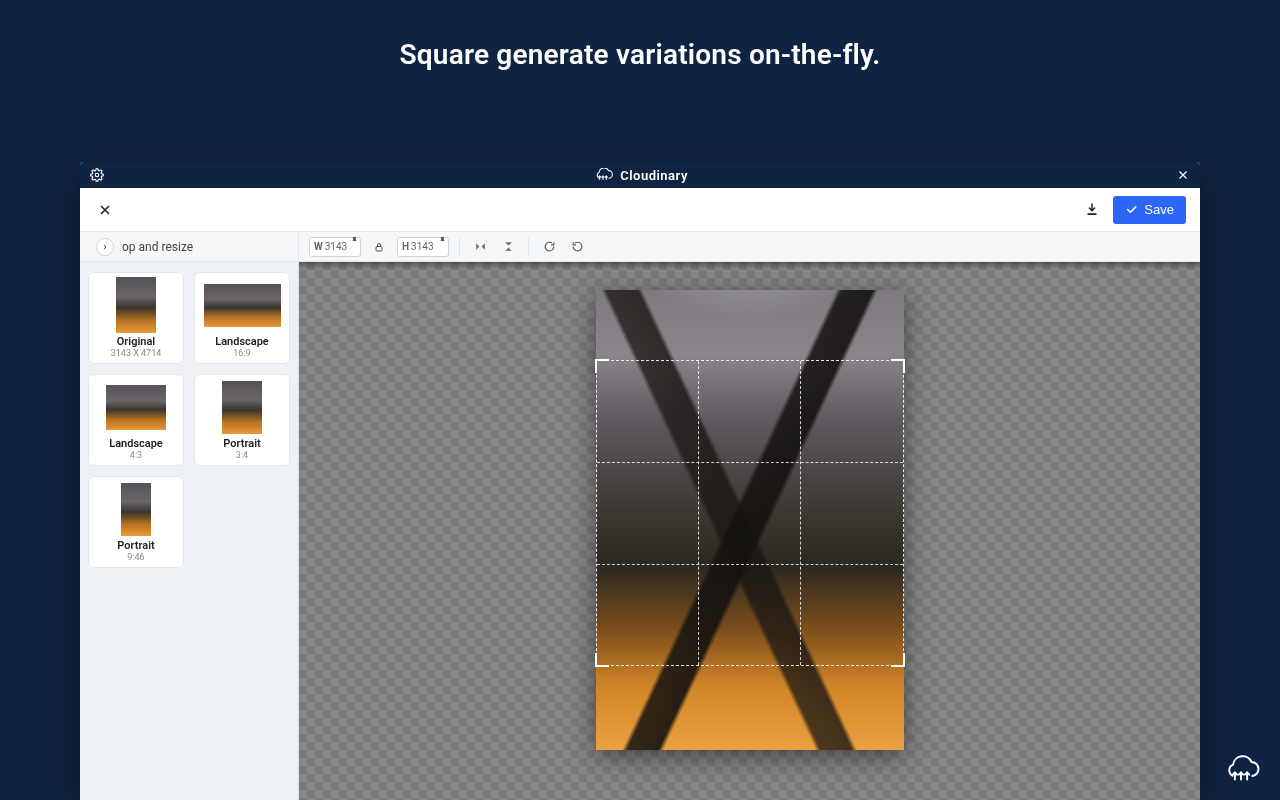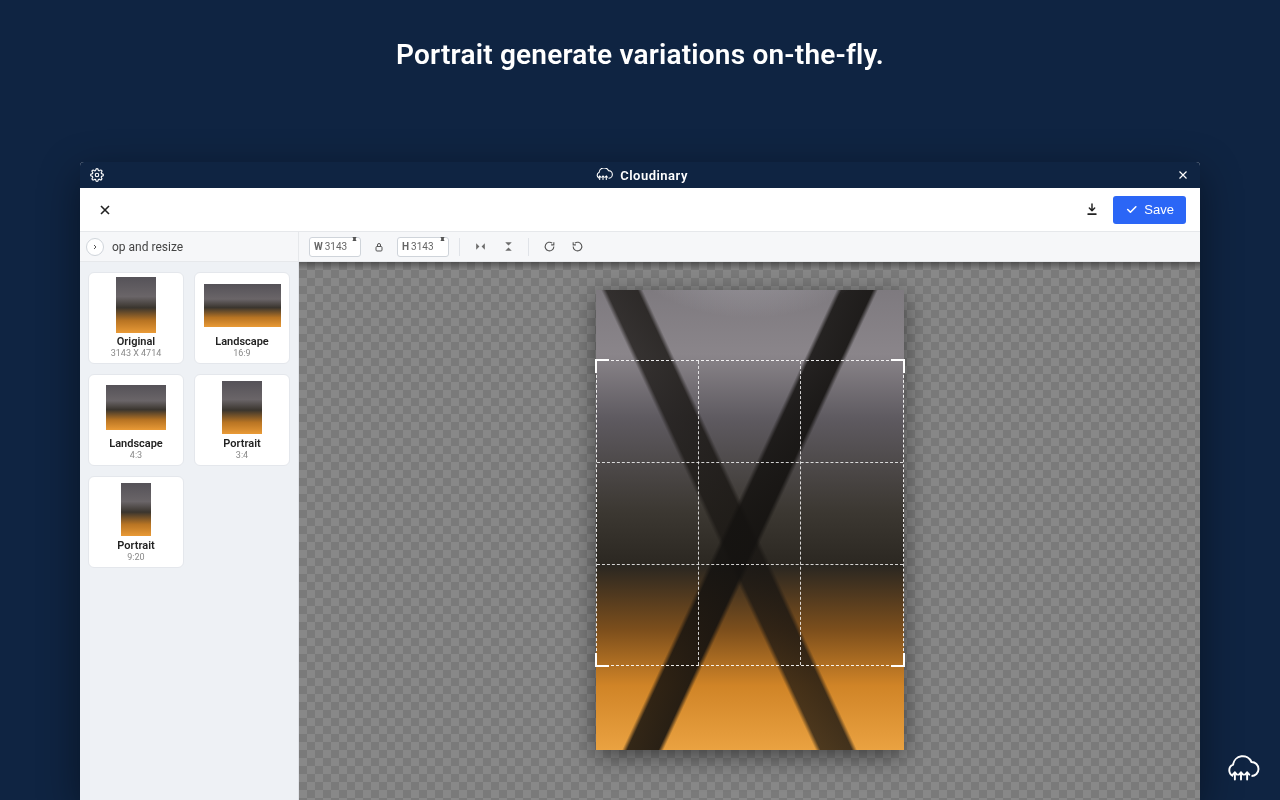--- a/index.html
+++ b/index.html
@@ -18,21 +18,21 @@
   .file-title-row { display: flex; align-items: center; gap: 6px; font-size: 12.5px; font-weight: 700; color:#222; }
   .file-title-row .img-glyph { width: 14px; height: 12px; background:#3c6fe0; border-radius:2px; position:relative; display:inline-block;}
   .file-title-row .img-glyph::after{content:"";position:absolute;left:2px;top:2px;width:10px;height:8px;background:#fff;border-radius:1px;}
   .file-version { font-size: 10.5px; color: #7b7f86; display: flex; align-items: center; gap: 4px; }
   .dot-orange { width: 9px; height: 9px; border-radius: 50%; background: #f2820e; display:inline-block;}
   .header-right { margin-left: auto; display: flex; align-items: center; gap: 10px; }
   .download-btn { width: 22px; height: 22px; display: flex; align-items: center; justify-content: center; cursor:pointer; color:#222;}
   .save-btn { background: #2b66f6; color:#fff; font-size:13px; font-weight:500; height:28px; padding:0 12px; border:none; border-radius:3px; display:flex; align-items:center; gap:6px; cursor:pointer;}
   .save-btn svg{width:13px;height:13px;}
   .subbar { height: 30px; background: #f6f7f9; border-bottom: 1px solid #e6e8eb; display:flex; align-items:stretch; }
-  .subbar-left { width: 219px; display:flex; align-items:center; gap:8px; padding-left:6px; border-right:1px solid #e6e8eb; color:#444; font-size:12px;}
+  .subbar-left { width: 219px; display:flex; align-items:center; gap:8px; padding-left:16px; border-right:1px solid #e6e8eb; color:#444; font-size:12px;}
   .chev-circle{width:18px;height:18px;border-radius:50%;border:1px solid #cfd4da;display:flex;align-items:center;justify-content:center;background:#fff;}
   .subbar-tools { flex:1; display:flex; align-items:center; gap:8px; padding:0 10px;}
   .dim-box{height:20px;border:1px solid #cfd4da;border-radius:3px;background:#fff;display:flex;align-items:center;font-size:10px;color:#666;width:52px;padding:0 4px;position:relative;}
   .dim-box .lbl{font-weight:700;margin-right:2px;}
   .dim-box .steppers{position:absolute;right:2px;top:1px;display:flex;flex-direction:column;line-height:0;}
   .dim-box .steppers span{font-size:7px;color:#555;}
   .tool-icon{width:20px;height:20px;display:flex;align-items:center;justify-content:center;color:#555;}
   .vdiv{width:1px;height:18px;background:#e0e3e8;margin:0 2px;}
   .main { flex:1; display:flex; overflow:hidden; }
   .sidebar { width:219px; background:#eef1f5; border-right:1px solid #e0e3e8; padding:10px 8px; overflow:hidden;}
@@ -78,21 +78,21 @@
   .c-tl{top:-2px;left:-2px;border-right:none;border-bottom:none;}
   .c-tr{top:-2px;right:-2px;border-left:none;border-bottom:none;}
   .c-bl{bottom:-2px;left:-2px;border-right:none;border-top:none;}
   .c-br{bottom:-2px;right:-2px;border-left:none;border-top:none;}
   .corner-logo{position:absolute;right:18px;bottom:12px;color:#fff;}
   .corner-logo svg{width:42px;height:30px;}
 </style>
 </head>
 <body>
 
-<div class="headline">Portrait generate variations on-the-fly.</div>
+<div class="headline">Square generate variations on-the-fly.</div>
 
 <div class="app">
 
   <div class="titlebar">
     <div class="titlebar-left">
       <span class="gear-icon">
         <svg viewBox="0 0 24 24" fill="none" stroke="#fff" stroke-width="2">
             <circle cx="12" cy="12" r="3"></circle>
             <path d="M19.4 15a1.7 1.7 0 0 0 .34 1.87l.06.06a2 2 0 1 1-2.83 2.83l-.06-.06A1.7 1.7 0 0 0 15 19.4a1.7 1.7 0 0 0-1 1.56V21a2 2 0 1 1-4 0v-.09A1.7 1.7 0 0 0 9 19.4a1.7 1.7 0 0 0-1.87.34l-.06.06A2 2 0 1 1 4.24 17l.06-.06A1.7 1.7 0 0 0 4.6 15a1.7 1.7 0 0 0-1.56-1H3a2 2 0 1 1 0-4h.09A1.7 1.7 0 0 0 4.6 9a1.7 1.7 0 0 0-.34-1.87l-.06-.06A2 2 0 1 1 7 4.24l.06.06A1.7 1.7 0 0 0 9 4.6a1.7 1.7 0 0 0 1-1.56V3a2 2 0 1 1 4 0v.09c0 .67.4 1.27 1 1.51a1.7 1.7 0 0 0 1.87-.34l.06-.06A2 2 0 1 1 19.76 7l-.06.06A1.7 1.7 0 0 0 19.4 9c.24.6.84 1 1.51 1H21a2 2 0 1 1 0 4h-.09a1.7 1.7 0 0 0-1.51 1z"></path>
           </svg>
@@ -221,21 +221,21 @@
               <div class="thumb thumb-34"></div>
             </div>
             <div class="preset-name">Portrait</div>
             <div class="preset-sub">3:4</div>
           </div>
           <div class="preset">
             <div class="thumb-wrap">
               <div class="thumb thumb-916"></div>
             </div>
             <div class="preset-name">Portrait</div>
-            <div class="preset-sub">9:20</div>
+            <div class="preset-sub">9:46</div>
           </div>
         </div>
     </div>
     <div class="canvas-area">
       <div class="zoom-label">15%</div>
       <div class="image"></div>
       <div class="crop-box">
         <div class="g gv1"></div>
           <div class="g gv2"></div>
           <div class="g gh1"></div>

